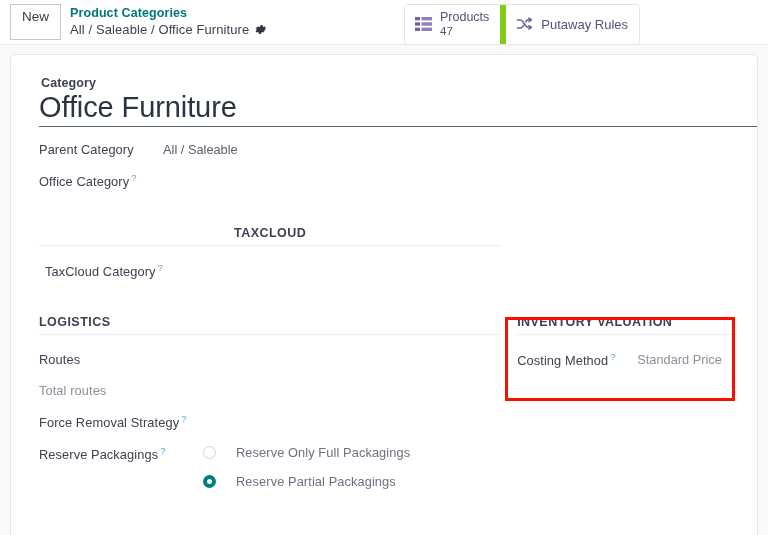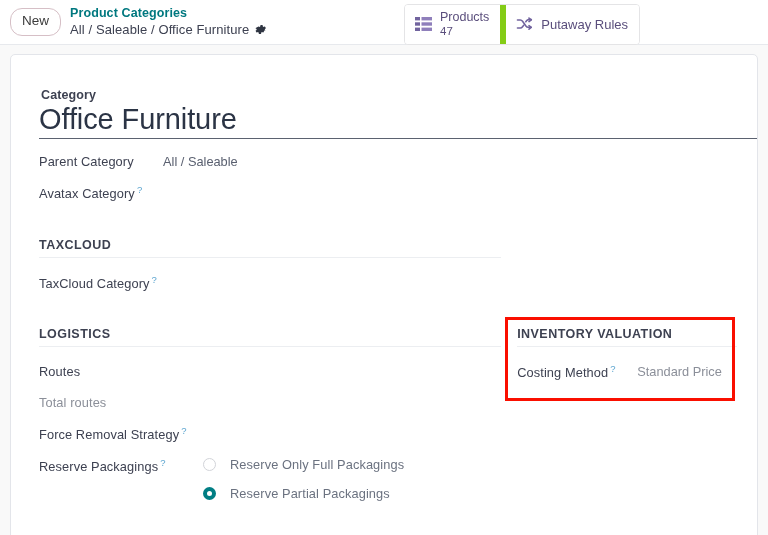--- a/index.html
+++ b/index.html
@@ -33,22 +33,22 @@
     display: flex;
     align-items: center;
     gap: 9px;
   }
   .btn-new {
     border: 1px solid #d6bfc6;
     background: #ffffff;
     color: #3c3c3c;
     font-size: 13.5px;
     font-family: "Liberation Sans", sans-serif;
-    border-radius: 12px;
-    padding: 5px 11px 6px 11px;
+    border-radius: 0;
+    padding: 5px 11px 14px 11px;
     line-height: 1.1;
     cursor: pointer;
     white-space: nowrap;
   }
   .breadcrumbs {
     display: flex;
     flex-direction: column;
     justify-content: center;
     line-height: 1.25;
   }
@@ -134,21 +134,21 @@
     height: 490px;
     box-sizing: border-box;
     padding: 17px 20px 0 20px;
     position: relative;
   }
 
   .field-label-caption {
     font-size: 12.5px;
     color: #3d4151;
     font-weight: bold;
-    margin: 16px 0 1px 10px;
+    margin: 4px 0 1px 10px;
     letter-spacing: .1px;
   }
   .title-row {
     margin: 0 0 0 8px;
     border-bottom: 1px solid #5b6270;
     width: 718px;
     padding-bottom: 2px;
   }
   .title-value {
     font-size: 29px;
@@ -213,21 +213,21 @@
     letter-spacing: .45px;
     padding-bottom: 5px;
     border-bottom: 1px solid #eceef1;
     margin-bottom: 16px;
   }
 
   .radio-list { padding-left: 4px; }
   .radio-item {
     display: flex;
     align-items: center;
-    gap: 14px;
+    gap: 20px;
     margin-bottom: 14px;
     cursor: pointer;
   }
   .radio-mark {
     width: 13px;
     height: 13px;
     border-radius: 50%;
     box-sizing: border-box;
     flex: 0 0 13px;
   }
@@ -333,30 +333,30 @@
 
         <div class="fld">
           <div class="fld-label">
             <span>Parent Category</span>
           </div>
           <div class="fld-value">All / Saleable</div>
         </div>
 
         <div class="fld">
           <div class="fld-label">
-            <span>Avatax Category</span><span class="tip">?</span>
+            <span>Office Category</span><span class="tip">?</span>
           </div>
           <div class="fld-value"></div>
         </div>
 
       </div>
       <div class="col right"></div>
     </div>
 
-    <div class="group" style="margin-top:22px;">
+    <div class="group" style="margin-top:22px;text-align:center;">
       <div class="col">
         <div class="section-title">TAXCLOUD</div>
 
         <div class="fld">
           <div class="fld-label" style="width:130px;flex:0 0 130px;">
             <span>TaxCloud Category</span><span class="tip">?</span>
           </div>
           <div class="fld-value"></div>
         </div>
       </div>

